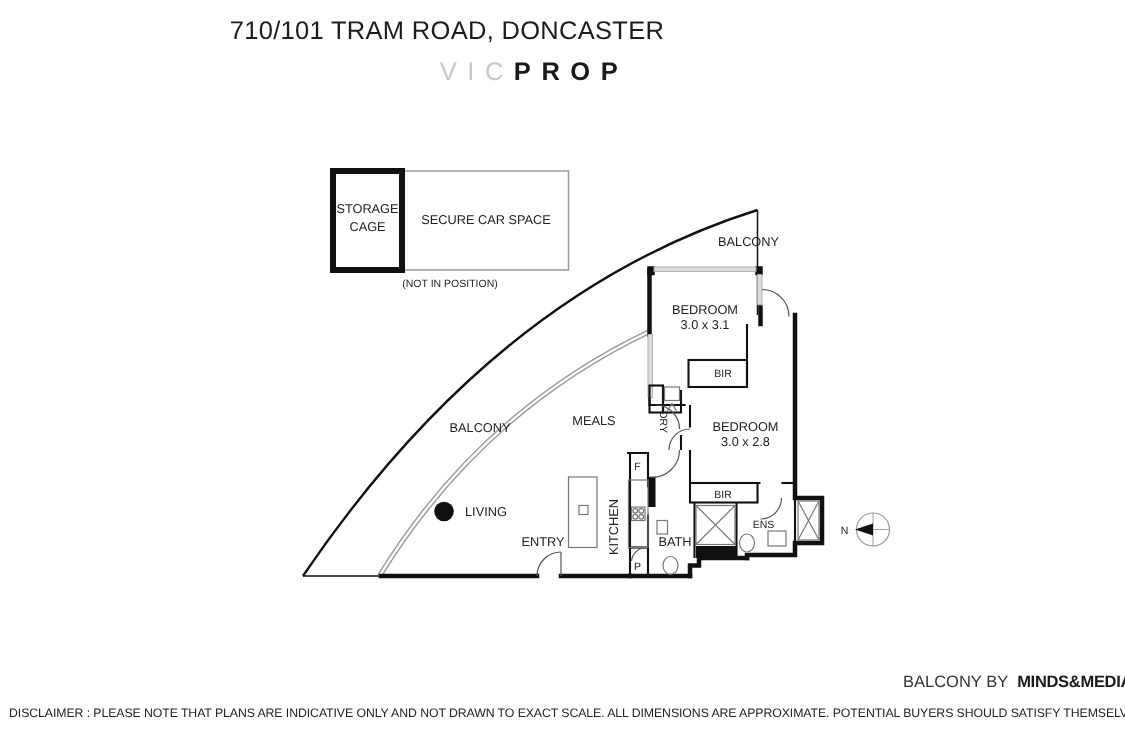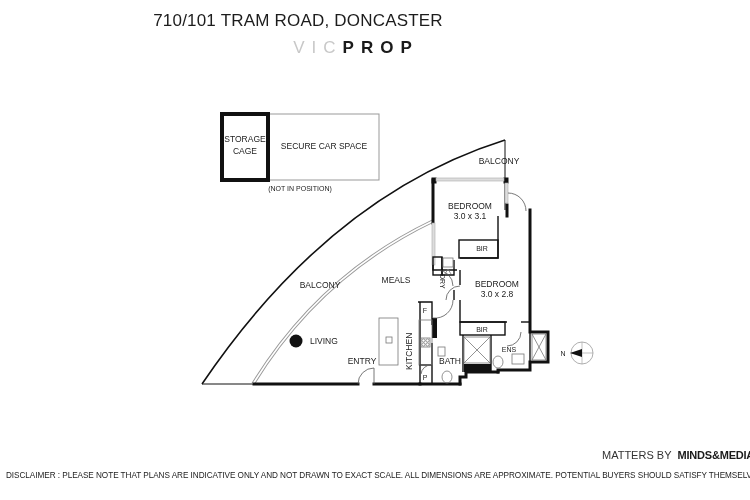--- a/index.html
+++ b/index.html
@@ -167,14 +167,14 @@
 
   <g>
     <circle cx="582" cy="353" r="11" fill="none" stroke="#999" stroke-width="0.8"></circle>
     <line x1="582" y1="342" x2="582" y2="364" stroke="#999" stroke-width="0.6"></line>
     <line x1="571" y1="353" x2="593" y2="353" stroke="#999" stroke-width="0.6"></line>
     <polygon points="570,353 582,349 582,357" fill="#111"></polygon>
     <text class="lbl-sm" x="563" y="356" text-anchor="middle">N</text>
   </g>
 </svg>
 
-<div class="credit"><span>MATTERS BY</span><span class="mm">MINDS&amp;MEDIA</span></div>
+<div class="credit"><span>BALCONY BY</span><span class="mm">MINDS&amp;MEDIA</span></div>
 <div class="disclaimer">DISCLAIMER : PLEASE NOTE THAT PLANS ARE INDICATIVE ONLY AND NOT DRAWN TO EXACT SCALE. ALL DIMENSIONS ARE APPROXIMATE. POTENTIAL BUYERS SHOULD SATISFY THEMSELVES OF ANY PERTINENT MATTERS.</div>
 
 </body></html>

